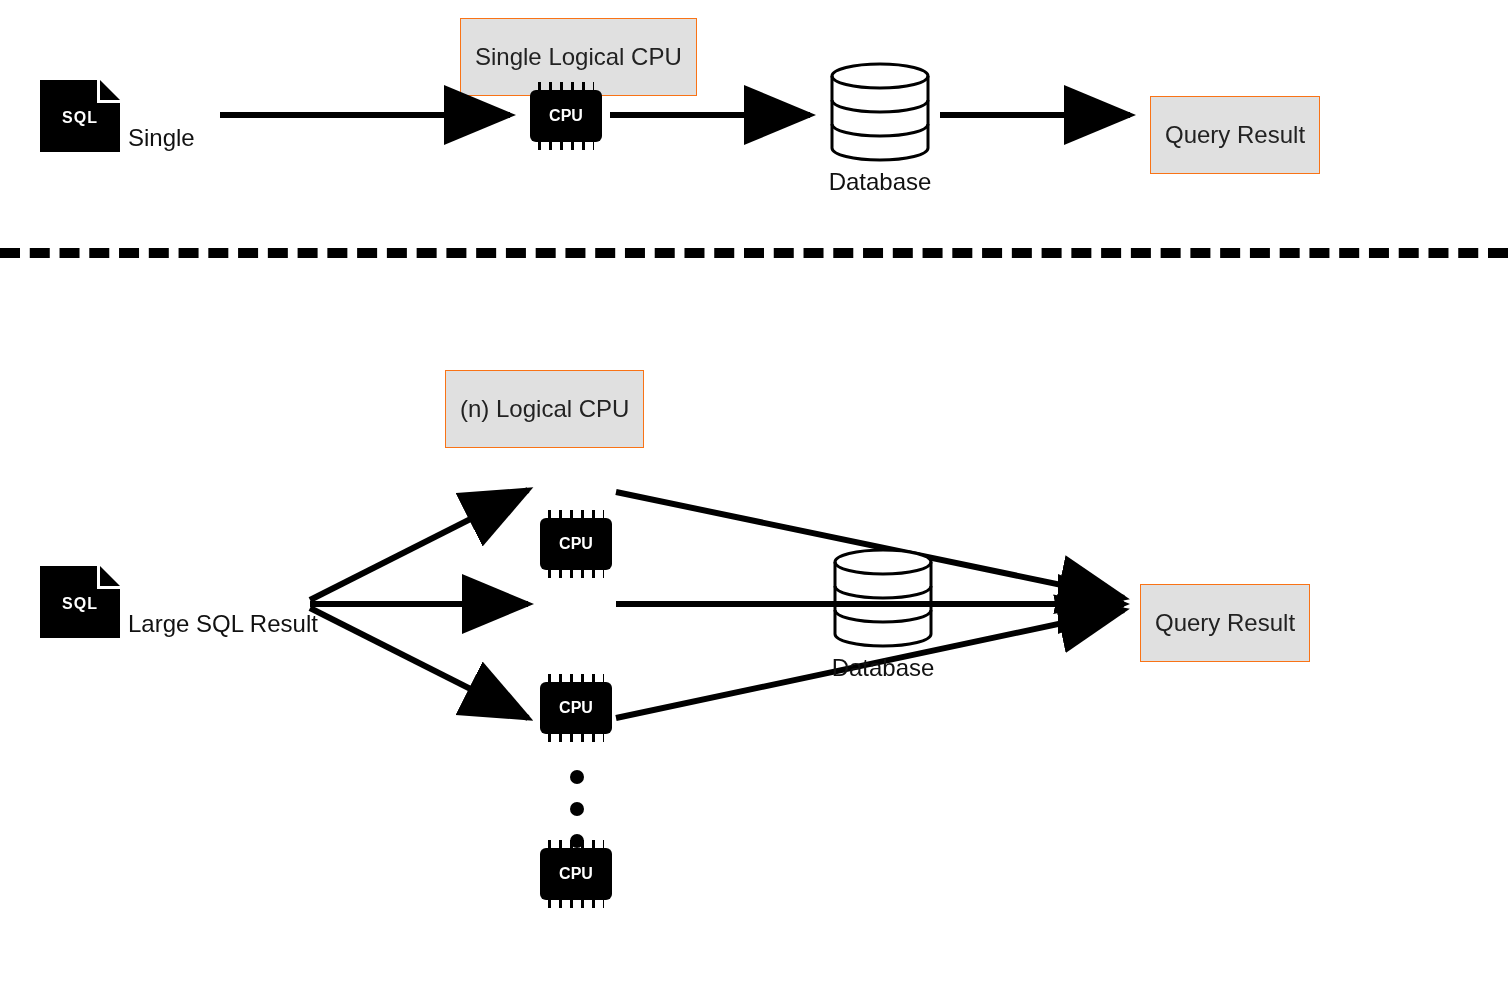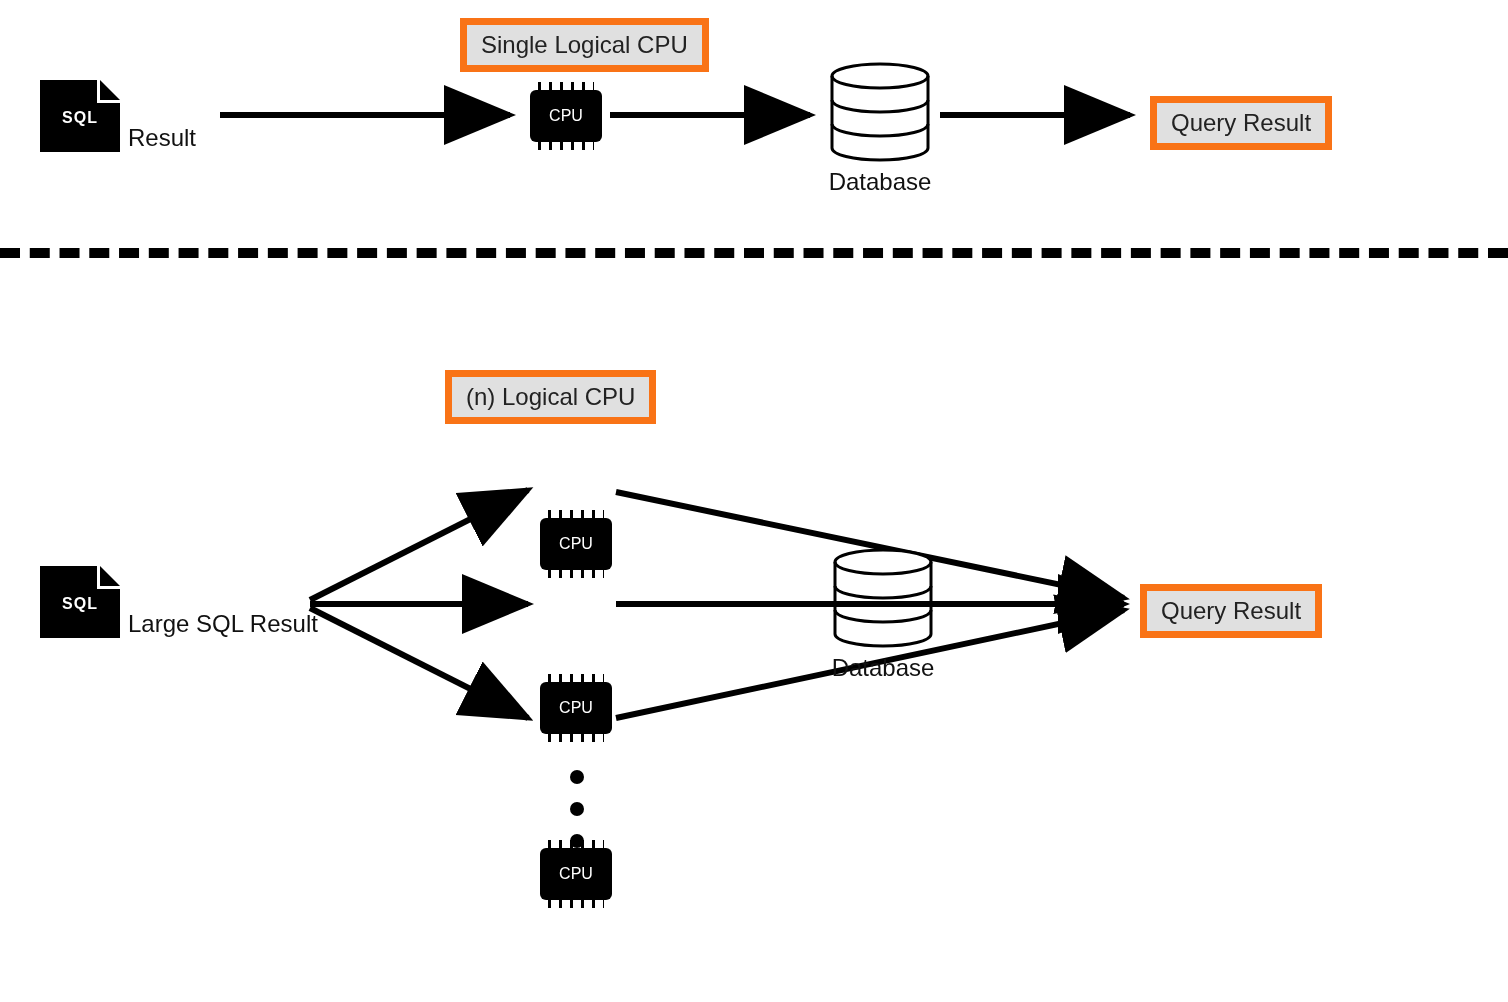--- a/index.html
+++ b/index.html
@@ -8,22 +8,22 @@
     padding: 0;
     background: #fff;
     font-family: "Segoe UI", Arial, sans-serif;
     width: 1508px;
     height: 1002px;
     position: relative;
   }
   .abs { position: absolute; }
   .box-label {
     background: #e0e0e0;
-    border: 7px solid #f97316;
-    padding: 6px 14px;
+    border: 1px solid #f97316;
+    padding: 24px 14px;
     font-size: 24px;
     color: #222;
   }
   .plain-label {
     font-size: 24px;
     color: #111;
   }
   
   .sql-file {
     width: 80px;
@@ -54,21 +54,21 @@
     width: 20px; height: 20px;
     border-left: 3px solid #fff;
     border-bottom: 3px solid #fff;
   }
   
   .cpu {
     width: 72px; height: 52px;
     background: #000;
     border-radius: 6px;
     color: #fff;
-    font-weight: 400;
+    font-weight: 700;
     font-size: 16px;
     display: flex;
     align-items: center;
     justify-content: center;
     position: relative;
   }
   .cpu::before,
   .cpu::after {
     content: "";
     position: absolute;
@@ -99,21 +99,21 @@
   
   .arrow { position: absolute; overflow: visible; }
 </style>
 </head>
 <body>
 
 <div class="abs box-label" style="left:460px; top:18px;">Single Logical CPU</div>
 
 <div class="abs" style="left:40px; top:80px; display:flex; align-items:flex-end; gap:8px;">
   <div class="sql-file">SQL</div>
-  <span class="plain-label">Result</span>
+  <span class="plain-label">Single</span>
 </div>
 
 <svg class="arrow" style="left:220px; top:100px; width:300px; height:30px;">
   <defs>
     <marker id="ah1" markerWidth="14" markerHeight="14" refX="11" refY="5" orient="auto">
       <path d="M0,0 L12,5 L0,10 z" fill="#000"></path>
     </marker>
   </defs>
   <line x1="0" y1="15" x2="290" y2="15" stroke="#000" stroke-width="6" marker-end="url(#ah1)"></line>
 </svg>

